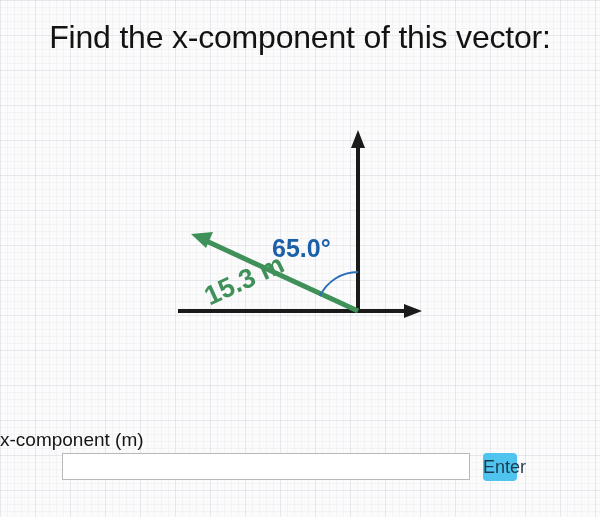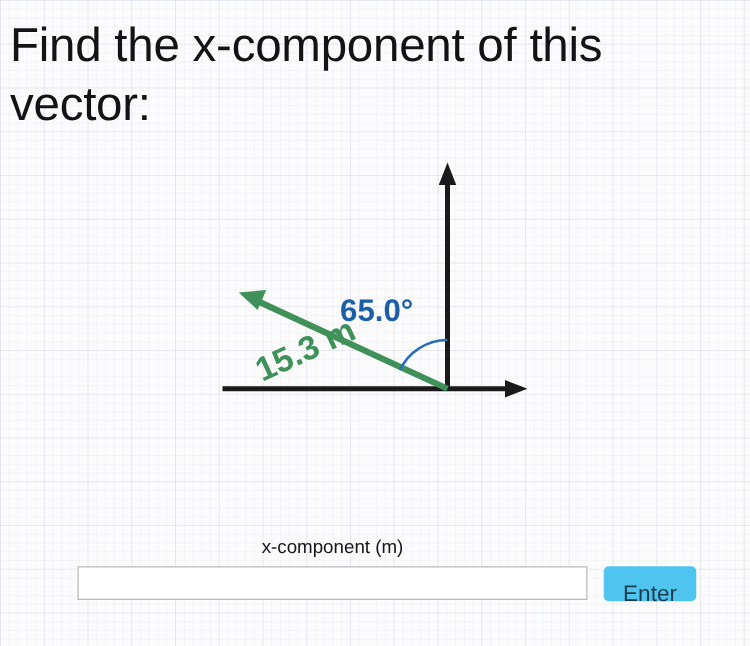--- a/index.html
+++ b/index.html
@@ -26,22 +26,22 @@
       linear-gradient(to right, rgba(120,130,160,0.10) 1px, transparent 1px),
       linear-gradient(to bottom, rgba(120,130,160,0.10) 1px, transparent 1px);
     background-size: 7px 7px, 7px 7px, 35px 35px, 35px 35px;
   }
 
   #question-title {
     position: absolute;
     left: 8px;
     top: 14px;
     width: 584px;
-    text-align: left;
-    font-size: 38px;
+    text-align: center;
+    font-size: 32px;
     line-height: 47px;
     color: #131313;
     letter-spacing: -0.2px;
   }
 
   #vector-diagram {
     position: absolute;
     left: 0px;
     top: 120px;
     width: 600px;
@@ -57,22 +57,22 @@
     font-size: 26px;
     line-height: 33px;
     color: #ee2b2b;
   }
 
   #field-label {
     position: absolute;
     left: 0px;
     top: 429px;
     width: 532px;
-    text-align: center;
-    font-size: 15px;
+    text-align: left;
+    font-size: 19px;
     color: #161616;
   }
 
   #answer-input {
     position: absolute;
     left: 62px;
     top: 453px;
     width: 408px;
     height: 27px;
     box-sizing: border-box;
@@ -82,30 +82,30 @@
     font-size: 15px;
     padding: 0 5px;
     color: #111;
     outline: none;
   }
 
   #enter-button {
     position: absolute;
     left: 483px;
     top: 453px;
-    width: 74px;
+    width: 34px;
     height: 28px;
     box-sizing: border-box;
     background: #4ec4ef;
     border: none;
     border-radius: 4px;
     font-family: "Liberation Sans", sans-serif;
     font-size: 18px;
     color: #1d3b4d;
-    padding: 8px;
+    padding: 0;
     cursor: pointer;
     line-height: 28px;
     text-align: center;
   }
 </style>
 </head>
 <body>
 
 <div id="page-root">
 

